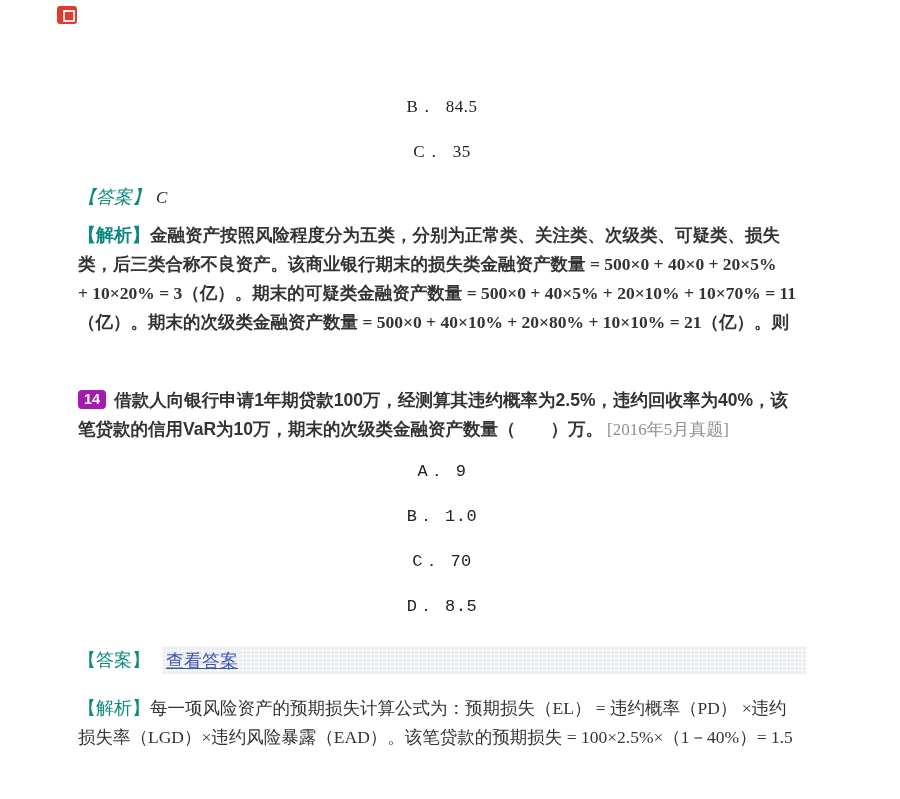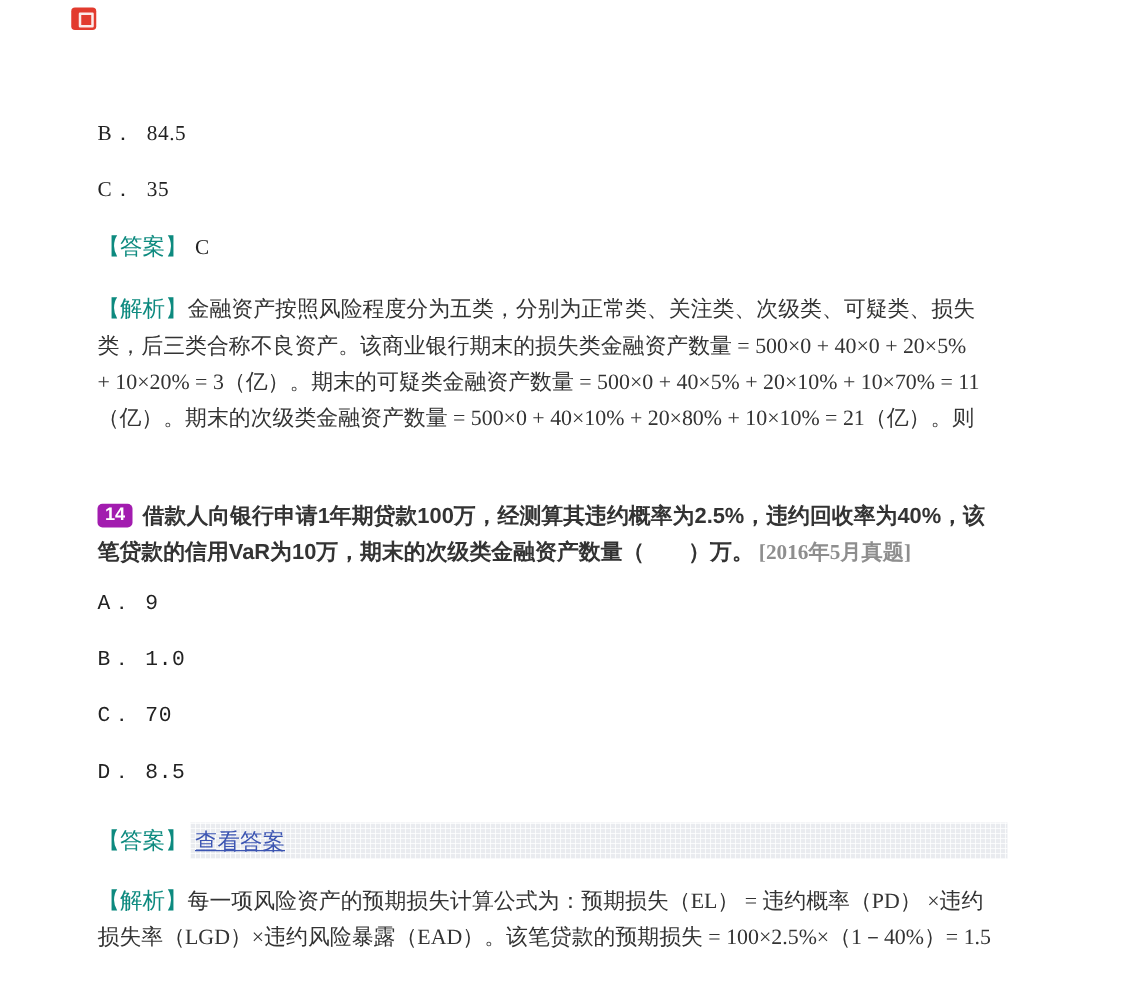--- a/index.html
+++ b/index.html
@@ -30,40 +30,43 @@
     left: 78px; top: 0;
     width: 728px;
   }
   .spacer-top { height: 96px; }
   .option {
     font-size: 17px;
     line-height: 21px;
     color: #222222;
     margin-bottom: 24px;
     letter-spacing: 0.5px;
+    text-align: center;
   }
   .option .opt-letter { margin-right: 10px; }
   .answer-line {
     font-size: 18px;
     line-height: 22px;
-    margin-bottom: 24px;
+    margin-bottom: 12px;
+    font-style: italic;
   }
   .label-teal {
     color: #0d8a7f;
     font-size: 18px;
   }
   .answer-value {
     color: #222222;
     font-size: 17px;
     margin-left: 6px;
   }
   .analysis {
     font-size: 17.5px;
     line-height: 29px;
     color: #333333;
+    font-weight: bold;
   }
   .analysis .line { white-space: nowrap; }
   .question-head {
     margin-top: 49px;
     font-family: "Liberation Sans", "DejaVu Sans", sans-serif;
     font-weight: bold;
     font-size: 17.5px;
     line-height: 28.5px;
     color: #333333;
   }
@@ -75,42 +78,42 @@
     font-weight: bold;
     font-size: 14.5px;
     line-height: 19px;
     padding: 0 6px;
     border-radius: 4px;
     margin-right: 8px;
     vertical-align: 2px;
   }
   .source-tag {
     font-family: "Liberation Serif", "DejaVu Serif", serif;
-    font-weight: bold;
+    font-weight: normal;
     color: #8e8e8e;
     font-size: 17px;
     margin-left: 4px;
   }
   .options-block { margin-top: 17px; font-family: Liberation Mono, monospace; }
   .option-last { margin-bottom: 29px; }
   .answer-bar {
     display: flex;
     align-items: stretch;
     height: 29px;
     margin-bottom: 19px;
   }
   .answer-bar .label-teal {
     line-height: 29px;
     flex: 0 0 auto;
     background: #ffffff;
   }
   .reveal-area {
     flex: 1 1 auto;
     height: 29px;
-    margin-left: 2px;
+    margin-left: 12px;
     background-color: #e9ebef;
     background-image:
       repeating-linear-gradient(0deg, rgba(255,255,255,0.75) 0 1px, transparent 1px 4px),
       repeating-linear-gradient(90deg, rgba(255,255,255,0.75) 0 1px, transparent 1px 4px);
     display: flex;
     align-items: center;
   }
   .view-answer-link {
     color: #3c55b2;
     font-size: 18px;

